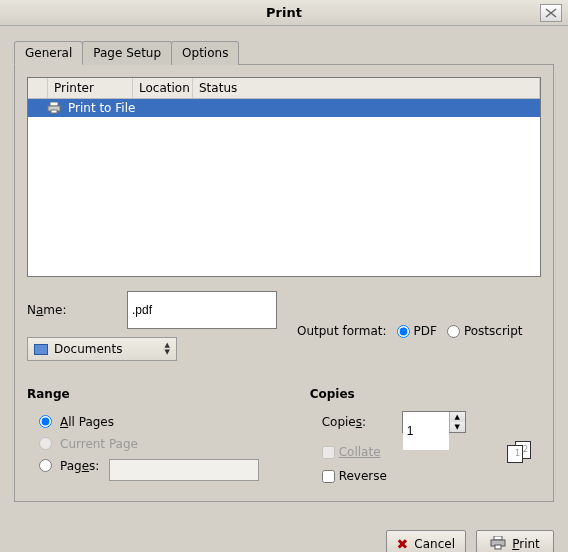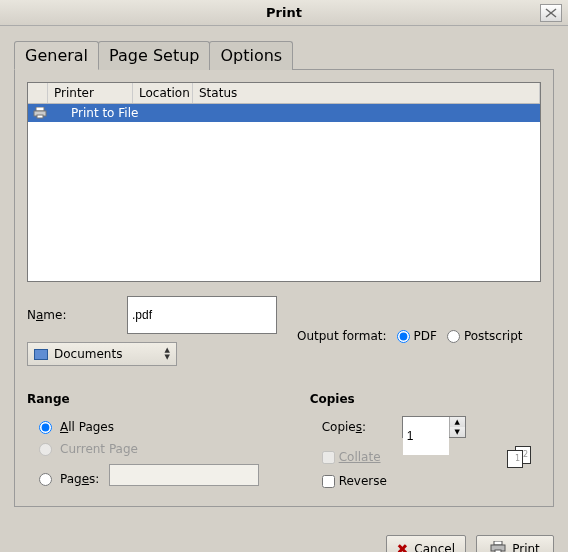--- a/index.html
+++ b/index.html
@@ -55,21 +55,21 @@
     top: 1px;
     z-index: 2;
   }
   .tab {
     padding: 4px 10px;
     border: 1px solid #9a9a9a;
     border-bottom: none;
     background: #cdcac2;
     margin-right: 0;
     border-radius: 3px 3px 0 0;
-    font-size: 16px;
+    font-size: 12px;
   }
   .tab.active {
     background: #d4d0c8;
     border-bottom: 1px solid #d4d0c8;
     position: relative;
   }
   .tab + .tab { margin-left: -1px; }
 
   .panel {
     border: 1px solid #9a9a9a;
@@ -95,23 +95,22 @@
     padding: 3px 6px;
     border-right: 1px solid #ccc;
   }
   .colspacer { width: 20px; border-right: 1px solid #ccc; }
   .col-printer { width: 85px; }
   .col-location { width: 60px; }
   .col-status { flex: 1; border-right: none; }
   .list-row {
     display: flex;
     align-items: center;
-    padding: 2px 4px;
-    font-size: 12px;
-    gap: 17px;
+    padding: 2px 18px;
+    font-size: 12px;
   }
   .list-row.selected {
     background: #3a6fbf;
     color: #fff;
   }
   .printer-icon {
     width: 16px;
     height: 14px;
     margin-right: 6px;
     display: inline-flex;
@@ -159,21 +158,21 @@
     display:flex; flex-direction:column; font-size:7px; line-height:7px; color:#333;
   }
   input[type="radio"], input[type="checkbox"] { margin: 0 4px 0 0; vertical-align: middle; }
   .fmt-label { display:flex; align-items:flex-end; font-size:12px; }
 
   
   .lower-section { display:flex; margin-top:18px; }
   .col-left { flex: 0 0 55%; }
   .col-right { flex: 1; }
   .sec-title { font-weight: bold; margin-bottom: 10px; font-size: 12px; }
-  .r-item { display:flex; align-items:flex-end; padding: 4px 0 4px 12px; }
+  .r-item { display:flex; align-items:flex-start; padding: 4px 0 4px 12px; }
   .r-item.disabled { color: #999; }
   .r-item .r-label { margin-left: 4px; }
   .pages-input {
     width: 150px;
     height: 22px;
     border: 1px solid #9a9a9a;
     background: #f2f0ea;
     margin-left: 10px;
   }
   .copies-row { display:flex; align-items:center; padding-left: 12px; margin-bottom: 8px; }

